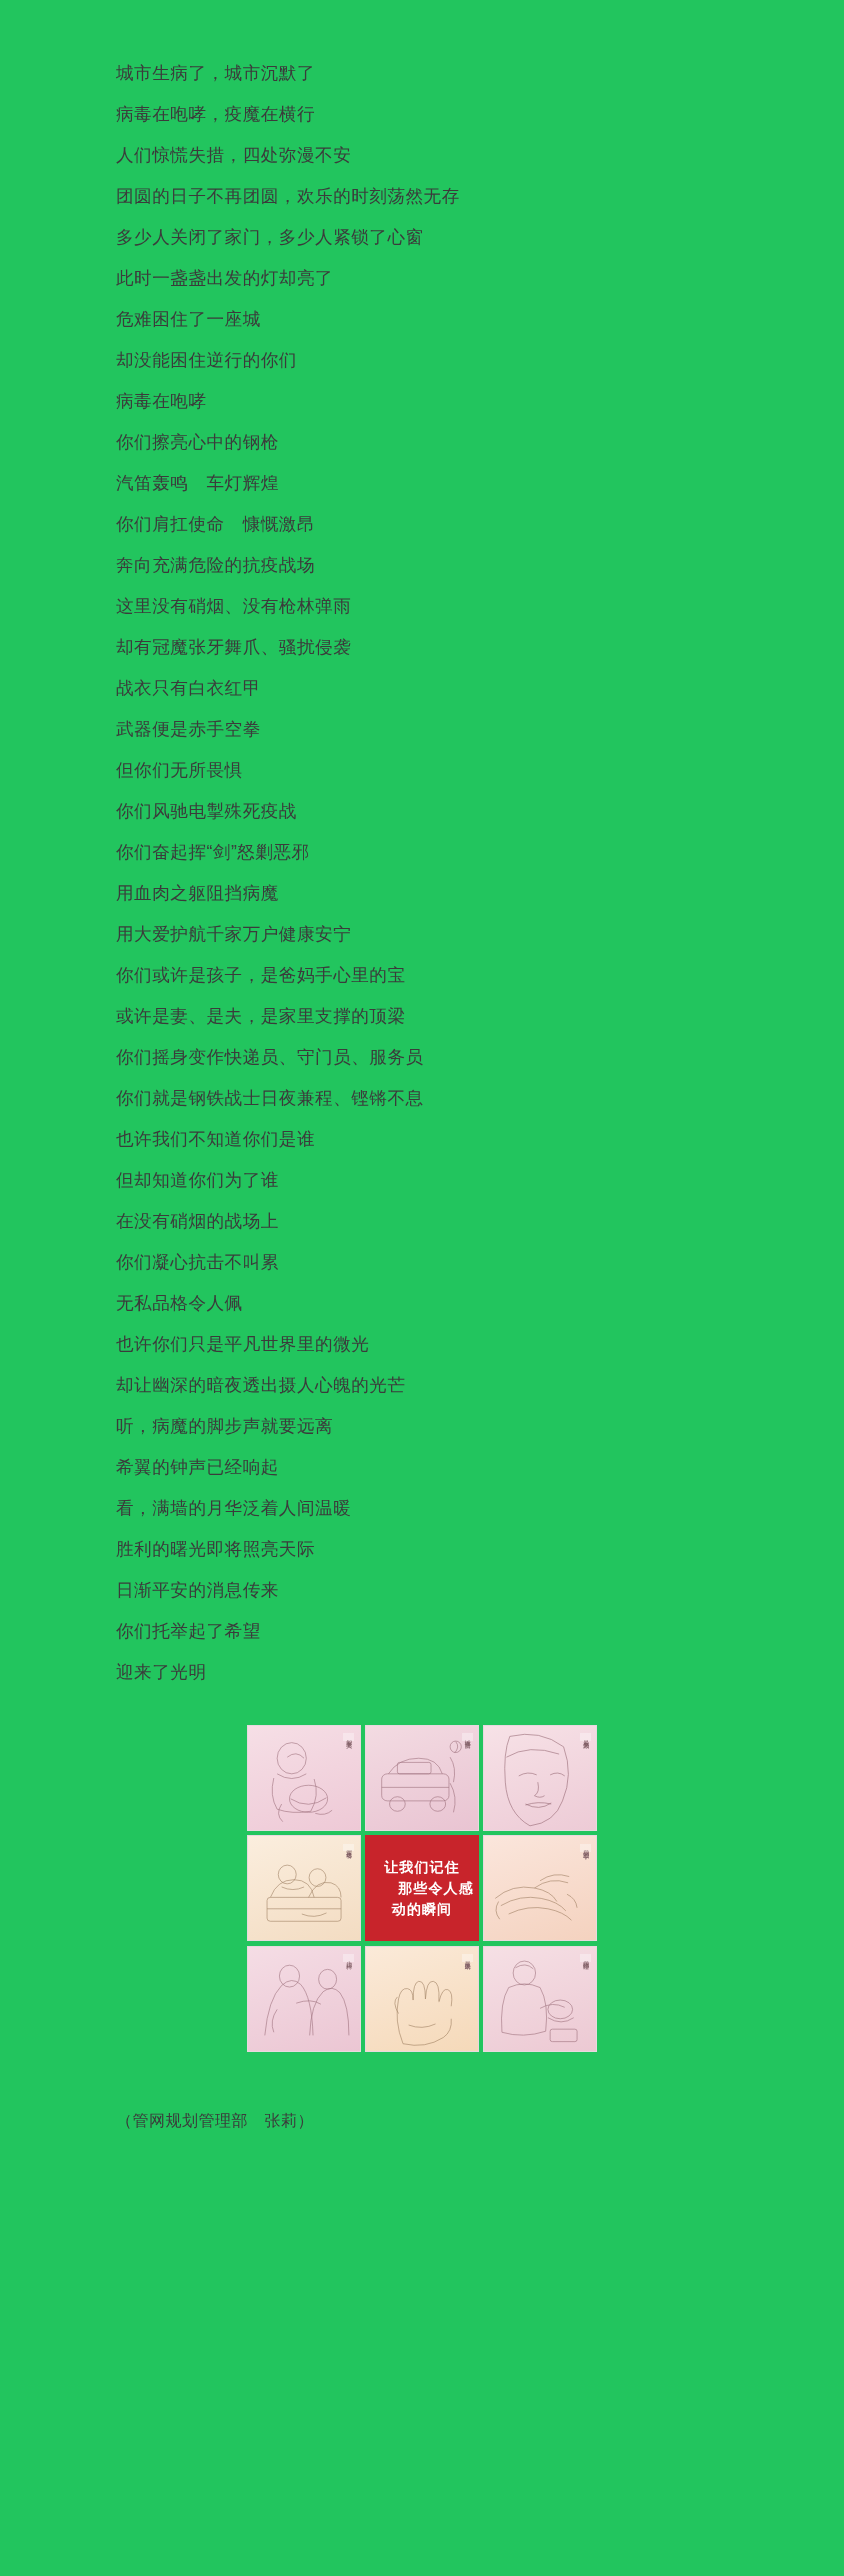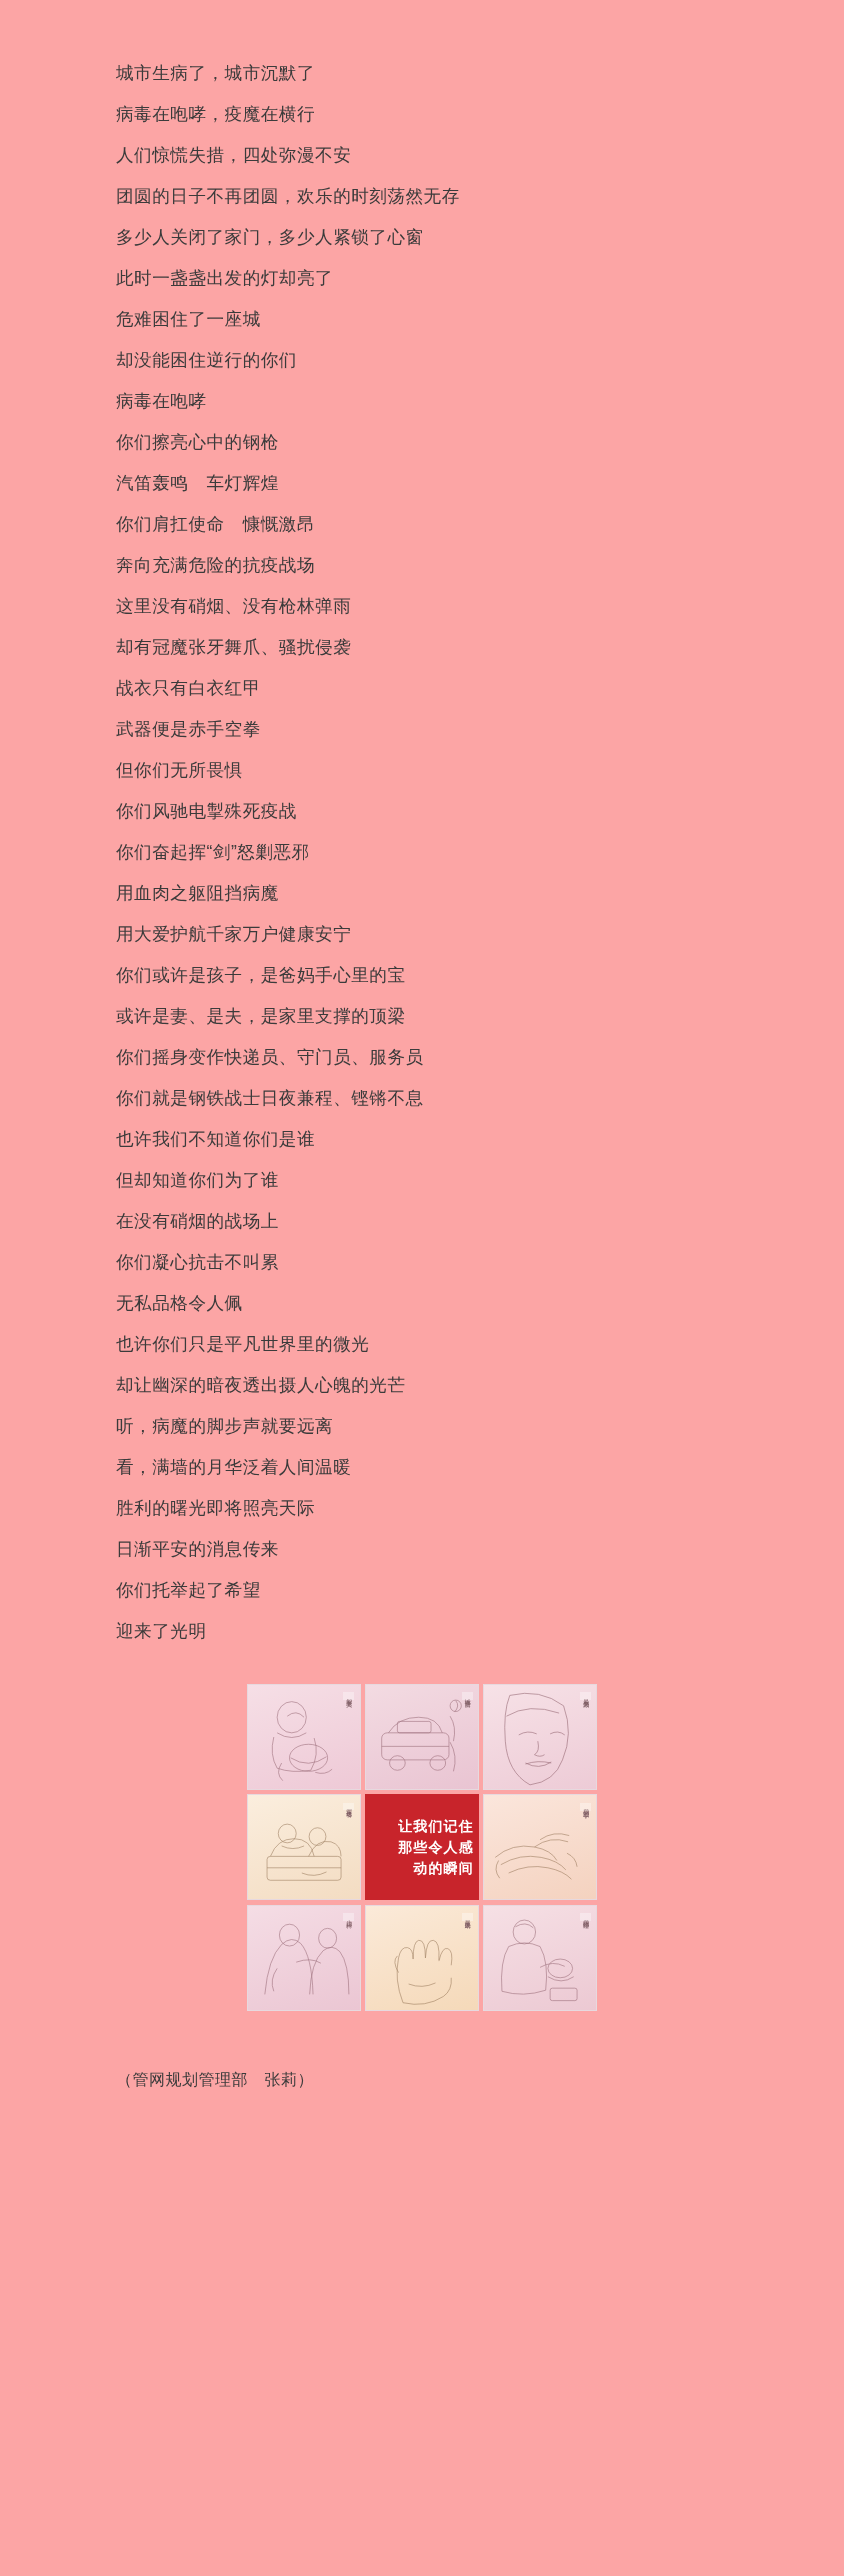--- a/index.html
+++ b/index.html
@@ -11,21 +11,21 @@
     width: 844px;
     min-height: 2576px;
     font-family: "Liberation Sans", sans-serif;
     color: #3a3a3a;
   }
   .page {
     width: 844px;
     min-height: 2576px;
     box-sizing: border-box;
     padding: 53px 0 8px 0;
-    background: #fca5a5;
+    background: #22c55e;
     position: relative;
   }
   .poem {
     padding-left: 116px;
     padding-right: 74px;
   }
   .poem .line {
     font-size: 17.6px;
     line-height: 41px;
     color: #3b3b3b;
@@ -82,21 +82,21 @@
     background: #c8242b;
     display: flex;
     align-items: center;
     justify-content: center;
     border: 0.5px solid #c8242b;
   }
   .center-cell .center-text {
     color: #ffffff;
     font-size: 14px;
     line-height: 21px;
-    text-align: right;
+    text-align: center;
     font-weight: bold;
     letter-spacing: 1.1px;
     font-family: "Liberation Sans", sans-serif;
   }
   .center-text .l2 { display:block;margin-left:28px; }
   .center-text .l3 { display:block; }
   .signature {
     margin-top: 59px;
     padding-left: 116px;
     font-size: 16px;
@@ -138,20 +138,21 @@
     <div class="line">你们摇身变作快递员、守门员、服务员</div>
     <div class="line">你们就是钢铁战士日夜兼程、铿锵不息</div>
     <div class="line">也许我们不知道你们是谁</div>
     <div class="line">但却知道你们为了谁</div>
     <div class="line">在没有硝烟的战场上</div>
     <div class="line">你们凝心抗击不叫累</div>
     <div class="line">无私品格令人佩</div>
     <div class="line">也许你们只是平凡世界里的微光</div>
     <div class="line">却让幽深的暗夜透出摄人心魄的光芒</div>
     <div class="line">听，病魔的脚步声就要远离</div>
+    <div class="line">希翼的钟声已经响起</div>
     <div class="line">看，满墙的月华泛着人间温暖</div>
     <div class="line">胜利的曙光即将照亮天际</div>
     <div class="line">日渐平安的消息传来</div>
     <div class="line">你们托举起了希望</div>
     <div class="line">迎来了光明</div>
   </div>
 
   <div class="gallery-wrap">
     <div class="gallery">
 

